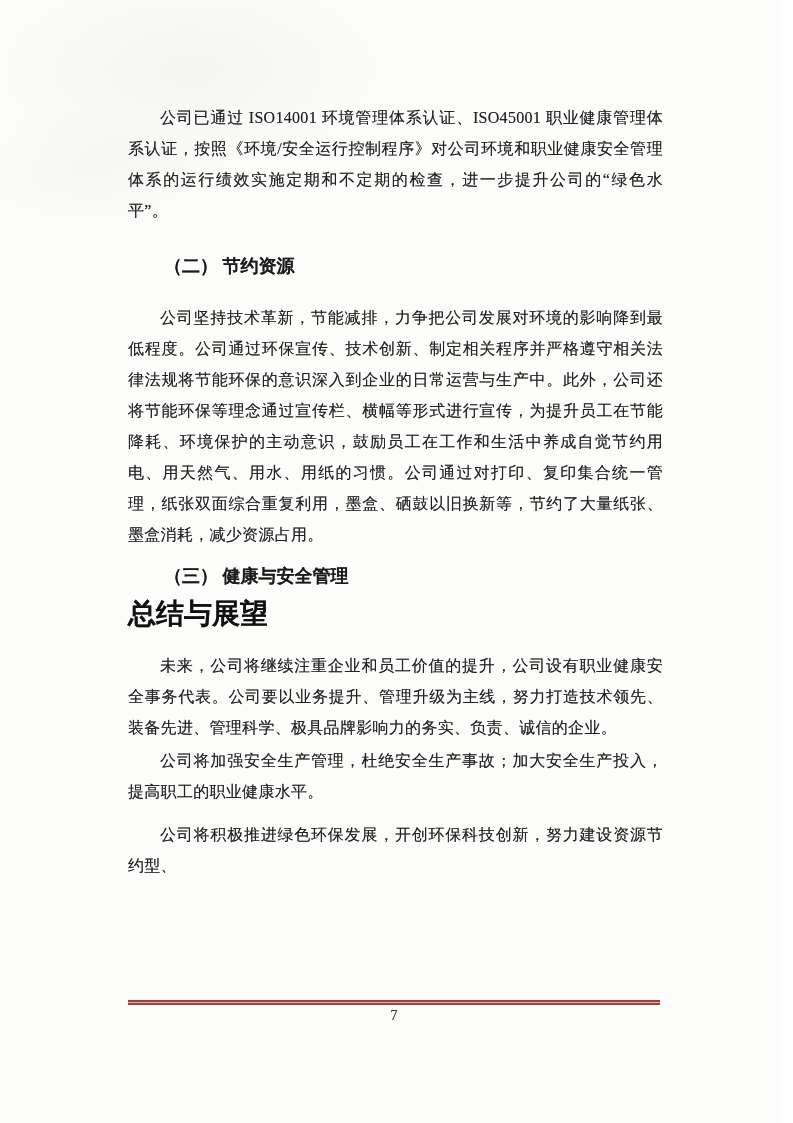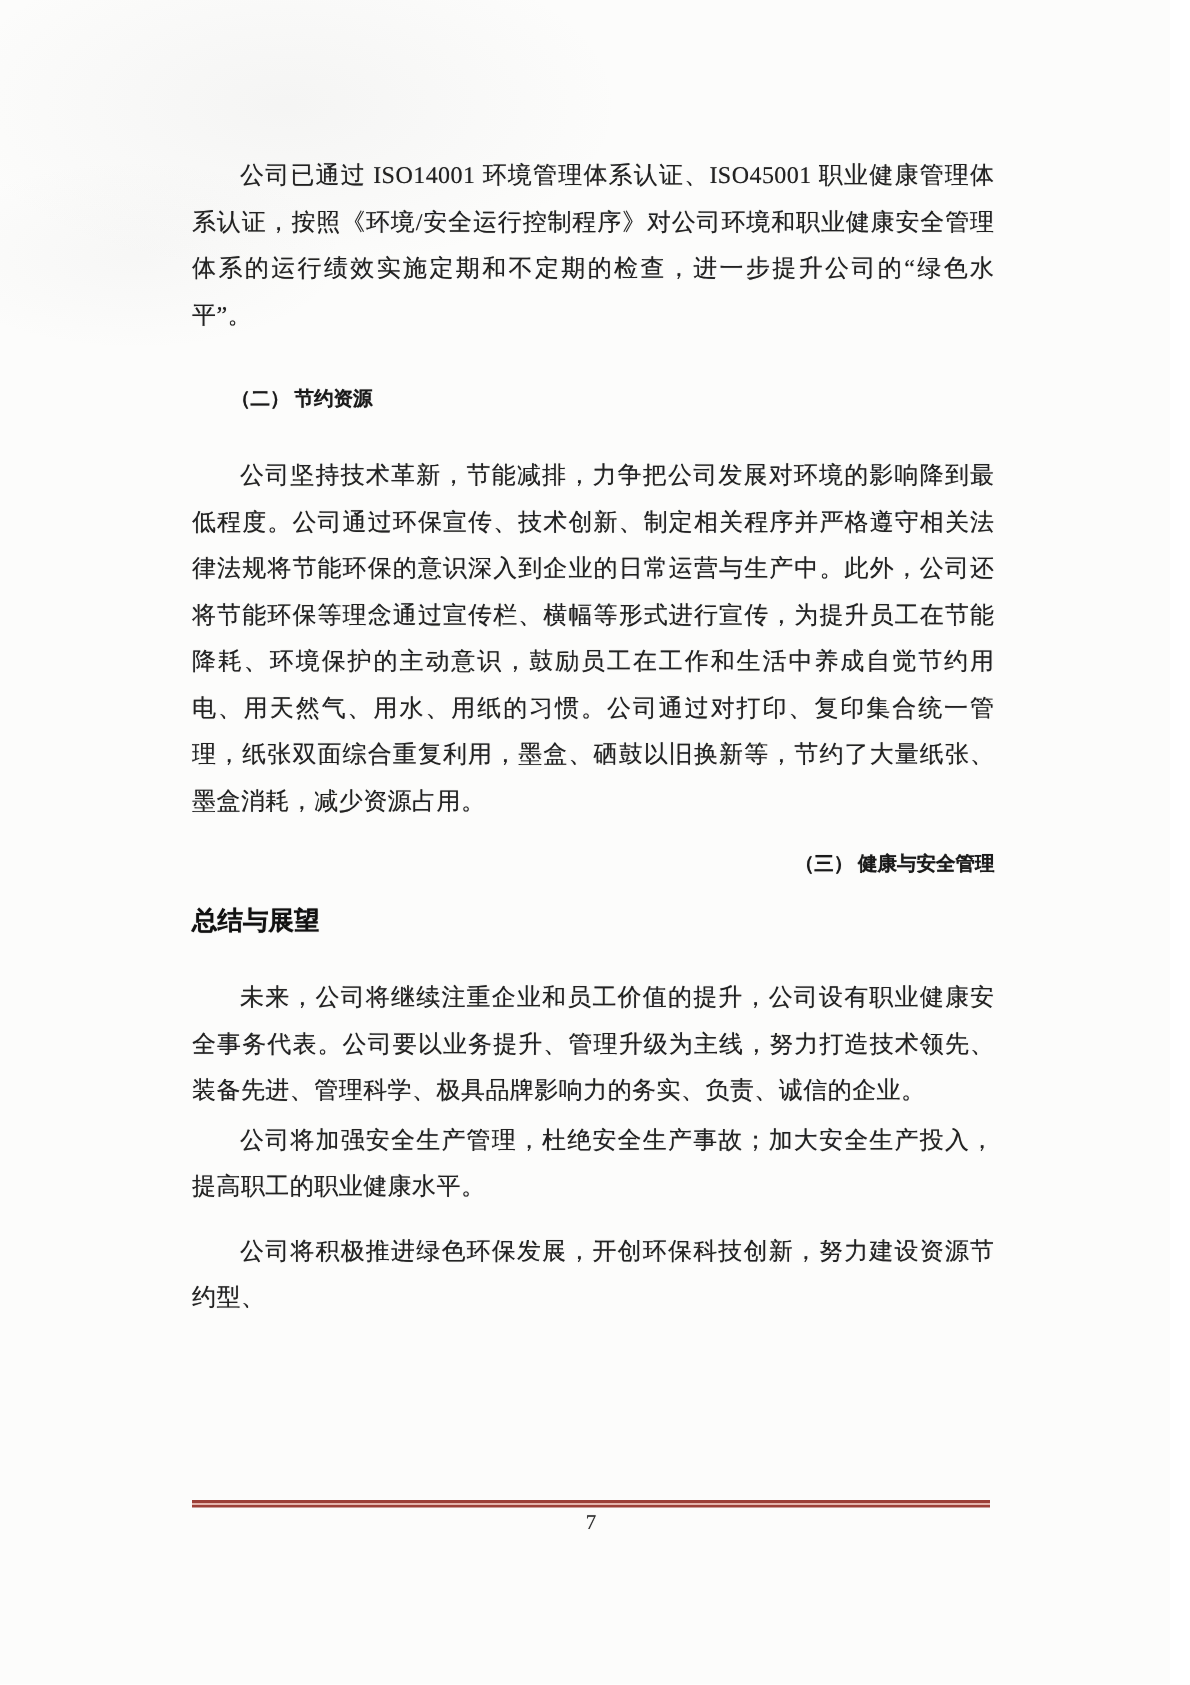--- a/index.html
+++ b/index.html
@@ -34,41 +34,41 @@
     font-size: 16px;
     line-height: 31px;
     text-align: justify;
     text-indent: 2em;
     letter-spacing: 0.3px;
     color: #222;
     text-shadow: 0 0 0.5px rgba(40,40,40,0.55);
   }
 
   h3.sub-heading {
-    font-size: 13px;
+    font-size: 18px;
     font-weight: bold;
     line-height: 20px;
     text-indent: 2em;
     color: #1a1a1a;
     text-shadow: 0 0 0.5px rgba(20,20,20,0.6);
   }
 
   h2.main-heading {
-    font-size: 17px;
+    font-size: 28px;
     font-weight: bold;
     line-height: 28px;
     color: #111;
     text-shadow: 0 0 0.6px rgba(10,10,10,0.6);
   }
 
   
   .p1 { margin-top: 0; }
   .h2sec { margin-top: 30px; }
   .p2 { margin-top: 26px; }
-  .h3sec { margin-top: 16px; text-align: right; }
+  .h3sec { margin-top: 16px; }
   .p3 { margin-top: 24px; }
   .hsum { margin-top: 14px; }
   .p4 { margin-top: 22px; }
   .p5 { margin-top: 2px; }
   .p6 { margin-top: 12px; }
 
   .footer-rule {
     position: absolute;
     top: 1000px;
     left: 128px;

